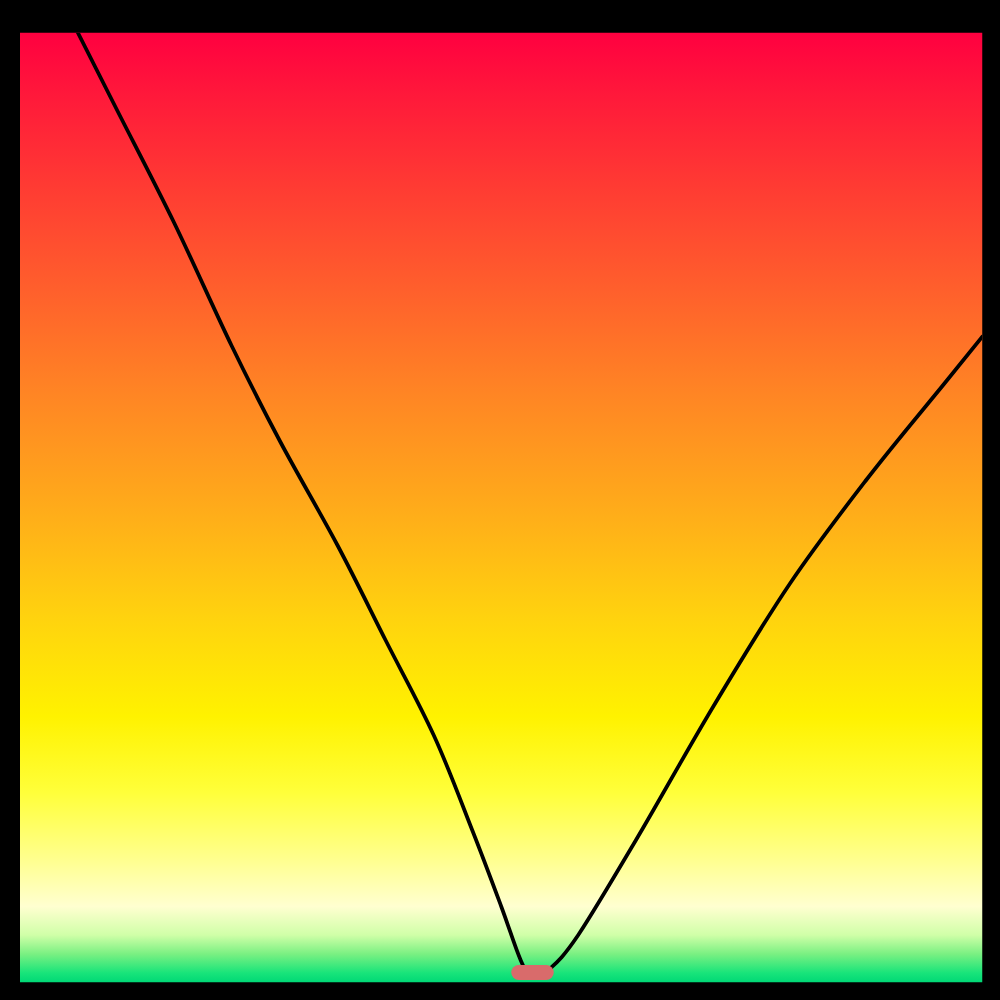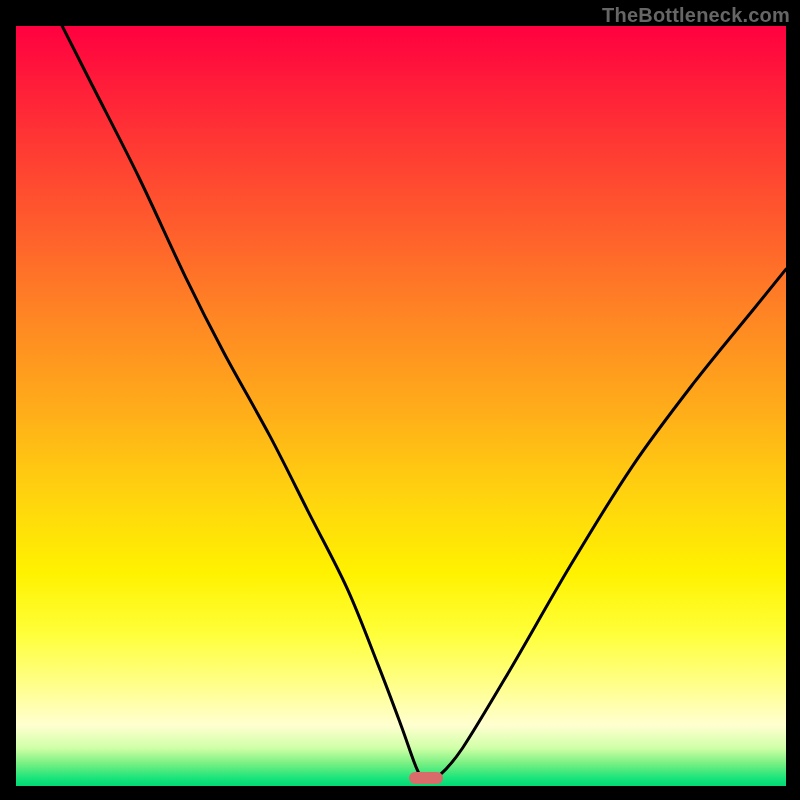--- a/index.html
+++ b/index.html
@@ -70,21 +70,20 @@
     background: #d96b6b;
     border-radius: 6px;
     transform: translate(-50%, -50%);
   }
 </style>
 </head>
 <body>
 
 <div class="frame">
 
-  <div class="watermark">TheBottleneck.com</div>
 
   <div class="plot">
     <div class="gradient-bg"></div>
 
     <svg class="curve" viewBox="0 0 770 760" preserveAspectRatio="none">
       <path d="M 46.2 0.0 C 51.3 10.1, 64.2 35.5, 77.0 60.8 C 89.8 86.1, 107.8 120.3, 123.2 152.0 C 138.6 183.7, 155.3 221.7, 169.4 250.8 C 183.5 279.9, 193.8 300.2, 207.9 326.8 C 222.0 353.4, 240.0 383.8, 254.1 410.4 C 268.2 437.0, 279.8 461.1, 292.6 486.4 C 305.4 511.7, 319.6 537.1, 331.1 562.4 C 342.7 587.7, 352.9 615.6, 361.9 638.4 C 370.9 661.2, 378.6 682.0, 385.0 699.2 C 391.4 716.4, 396.3 732.4, 400.4 741.8 C 404.5 751.1, 405.8 754.2, 409.6 755.4 C 413.5 756.7, 417.3 754.9, 423.5 749.4 C 429.7 743.8, 435.0 739.2, 446.6 722.0 C 458.1 704.8, 474.8 676.4, 492.8 646.0 C 510.8 615.6, 533.9 573.8, 554.4 539.6 C 574.9 505.4, 595.5 471.2, 616.0 440.8 C 636.5 410.4, 657.1 383.8, 677.6 357.2 C 698.1 330.6, 723.8 300.2, 739.2 281.2 C 754.6 262.2, 764.9 249.5, 770.0 243.2" fill="none" stroke="#000" stroke-width="3" stroke-linecap="round" stroke-linejoin="round"></path>
     </svg>
 
     <div class="bottleneck-marker" style="left: 53.2%; top: 99%; background: rgb(217, 107, 107);"></div>
   </div>

